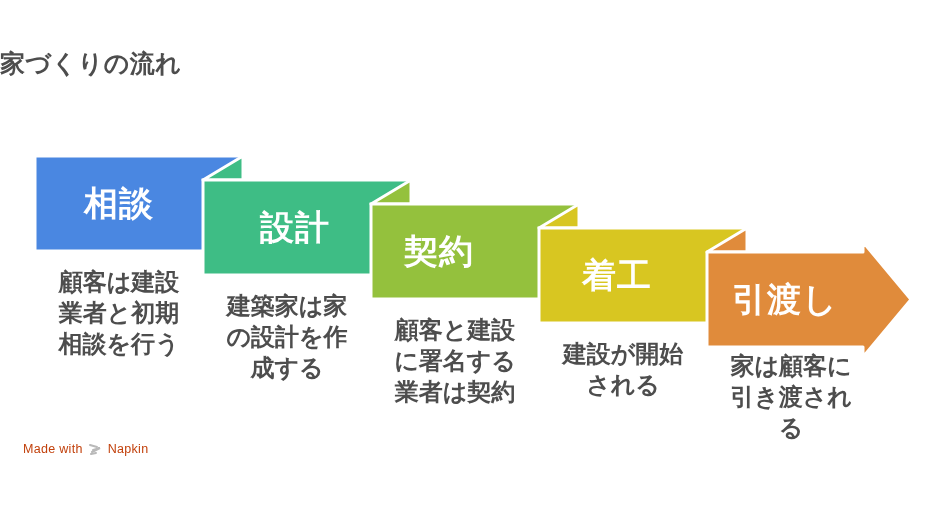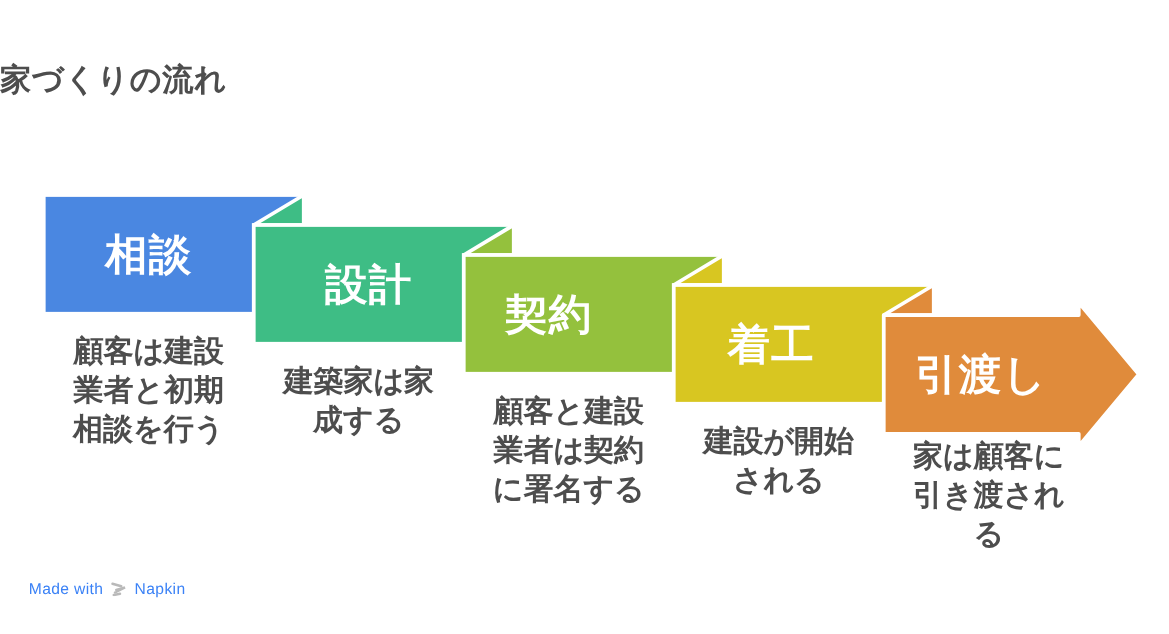--- a/index.html
+++ b/index.html
@@ -15,22 +15,22 @@
   .step-label{
     position:absolute;height:95px;display:flex;align-items:center;justify-content:center;
     color:#ffffff;font-size:34px;font-weight:bold;letter-spacing:1px;pointer-events:none;
   }
   .step-desc{
     position:absolute;width:148px;text-align:center;color:#4d4d4d;
     font-size:24px;font-weight:bold;line-height:31px;
   }
   .step-desc span{display:block;}
   .credit{
-    position:absolute;left:23px;top:464px;display:flex;align-items:flex-start;gap:5px;
-    color:#3b82f6;font-size:12.5px;letter-spacing:0.3px;
+    position:absolute;left:23px;top:442px;display:flex;align-items:flex-start;gap:5px;
+    color:#c2410c;font-size:12.5px;letter-spacing:0.3px;
   }
   .napkin-logo{display:inline-block;}
 </style>
 </head>
 <body>
 
 <div class="canvas">
 
   <div class="diagram-title">家づくりの流れ</div>
 
@@ -57,26 +57,27 @@
   <div class="step-label" style="left:539px;top:228px;width:156px;">着工</div>
   <div class="step-label" style="left:707px;top:252px;width:156px;">引渡し</div>
 
   <div class="step-desc" style="left:45px;top:266px;">
     <span>顧客は建設</span>
     <span>業者と初期</span>
     <span>相談を行う</span>
   </div>
   <div class="step-desc" style="left:213px;top:290px;">
     <span>建築家は家</span>
+    <span>の設計を作</span>
     <span>成する</span>
   </div>
   <div class="step-desc" style="left:381px;top:314px;">
     <span>顧客と建設</span>
+    <span>に署名する</span>
     <span>業者は契約</span>
-    <span>に署名する</span>
   </div>
   <div class="step-desc" style="left:549px;top:338px;">
     <span>建設が開始</span>
     <span>される</span>
   </div>
   <div class="step-desc" style="left:717px;top:350px;text-align:center;">
     <span>家は顧客に</span>
     <span>引き渡され</span>
     <span>る</span>
   </div>

